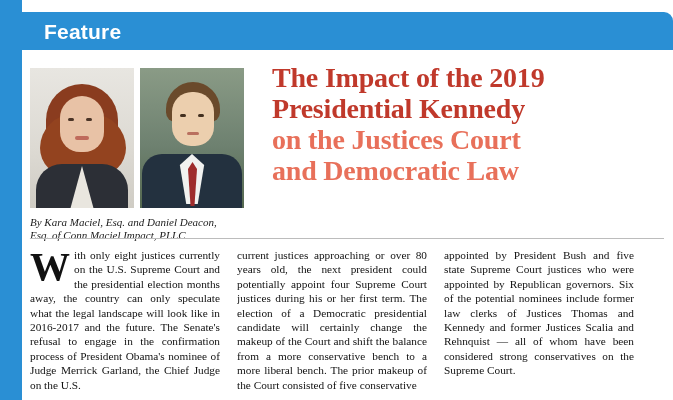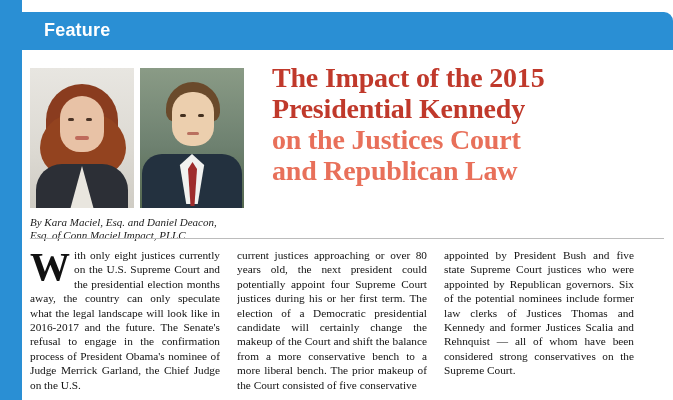--- a/index.html
+++ b/index.html
@@ -40,21 +40,21 @@
     border-top-right-radius: 9px;
     border-bottom-right-radius: 0px;
   }
   .header-bar .feature-label {
     position: absolute;
     left: 22px;
     top: 8px;
     color: #ffffff;
     font-family: "Liberation Sans", sans-serif;
     font-weight: bold;
-    font-size: 18px;
+    font-size: 21px;
     letter-spacing: 0.2px;
   }
   
   .photos {
     position: absolute;
     left: 30px;
     top: 68px;
     width: 215px;
     height: 140px;
   }
@@ -276,24 +276,24 @@
       <div class="p2-mouth"></div>
     </div>
   </div>
 
   <div class="byline">
     <div>By Kara Maciel, Esq. and Daniel Deacon,</div>
     <div>Esq. of Conn Maciel Impact, PLLC</div>
   </div>
 
   <div class="headline">
-    <div class="l dark">The Impact of the 2015</div>
+    <div class="l dark">The Impact of the 2019</div>
     <div class="l dark">Presidential Kennedy</div>
     <div class="l light">on the Justices Court</div>
-    <div class="l light">and Republican Law</div>
+    <div class="l light">and Democratic Law</div>
   </div>
 
   <div class="col-rule"></div>
 
   <div class="columns">
     <div class="col col1">
       <span class="dropcap">W</span><span>ith only eight justices currently on the U.S. Supreme Court and the presidential election months away, the country can only speculate what the legal landscape will look like in 2016-2017 and the future. The Senate's refusal to engage in the confirmation process of President Obama's nominee of Judge Merrick Garland, the Chief Judge on the U.S.</span>
     </div>
     <div class="col col2">current justices approaching or over 80 years old, the next president could potentially appoint four Supreme Court justices during his or her first term. The election of a Democratic presidential candidate will certainly change the makeup of the Court and shift the balance from a more conservative bench to a more liberal bench. The prior makeup of the Court consisted of five conservative</div>
     <div class="col col3">appointed by President Bush and five state Supreme Court justices who were appointed by Republican governors. Six of the potential nominees include former law clerks of Justices Thomas and Kennedy and former Justices Scalia and Rehnquist — all of whom have been considered strong conservatives on the Supreme Court.</div>

